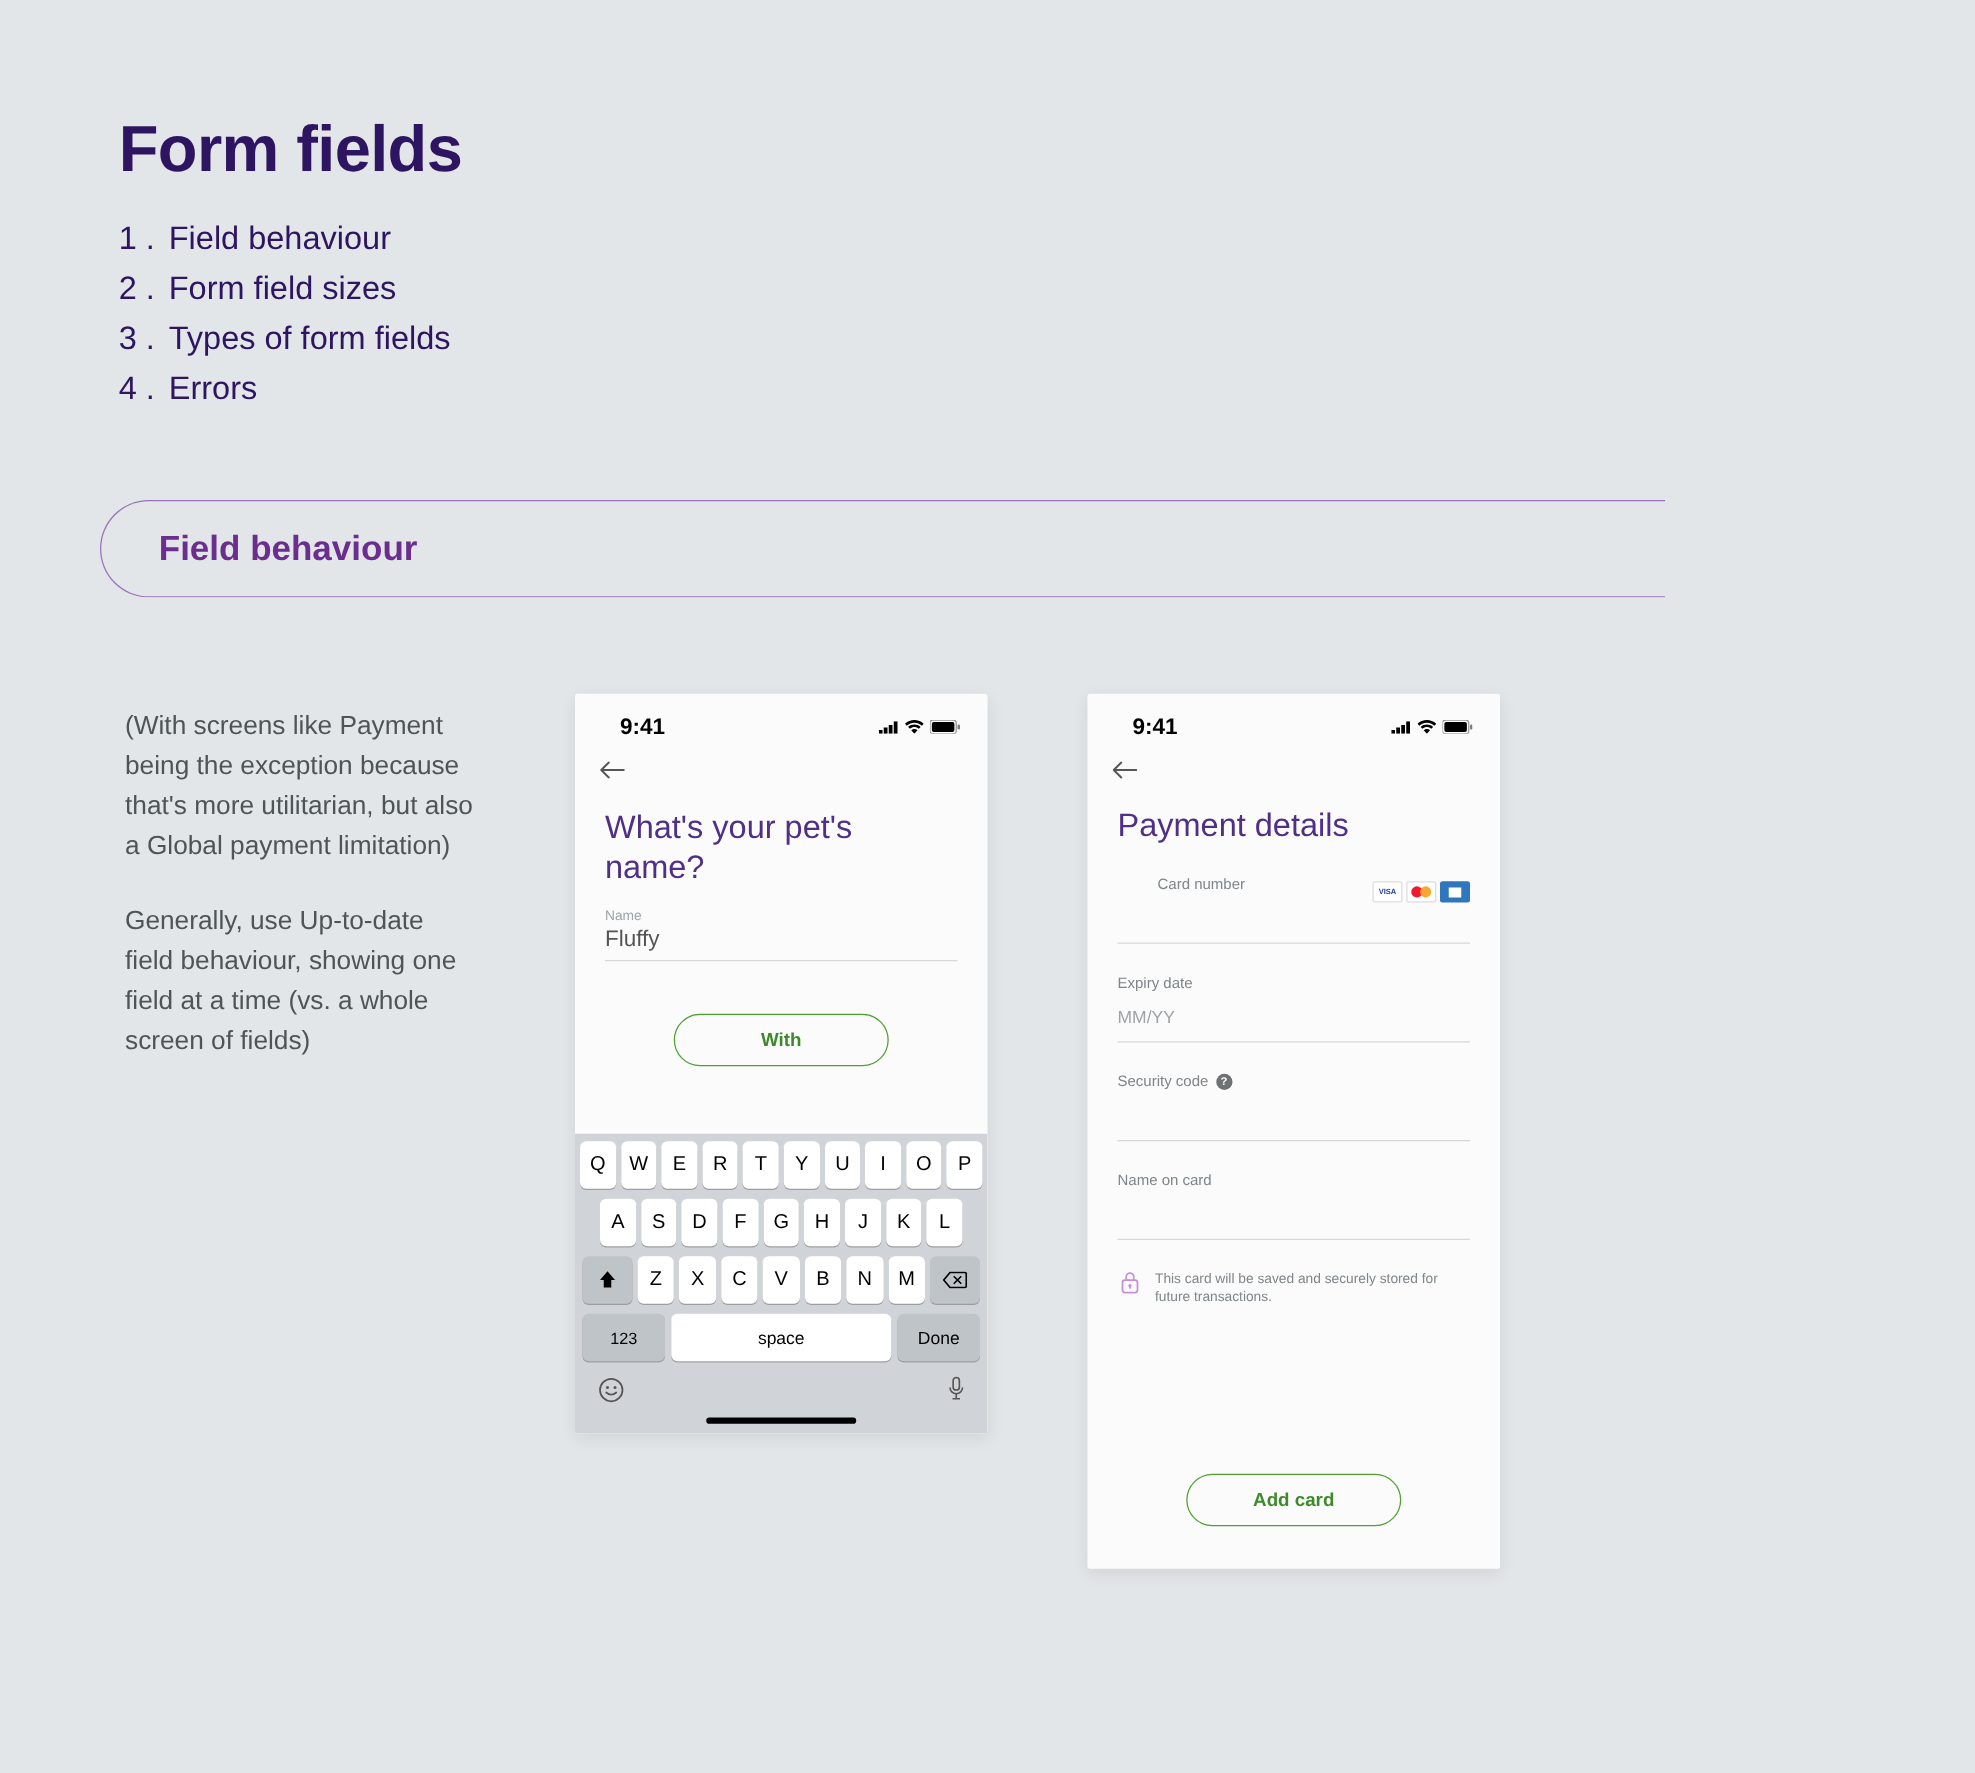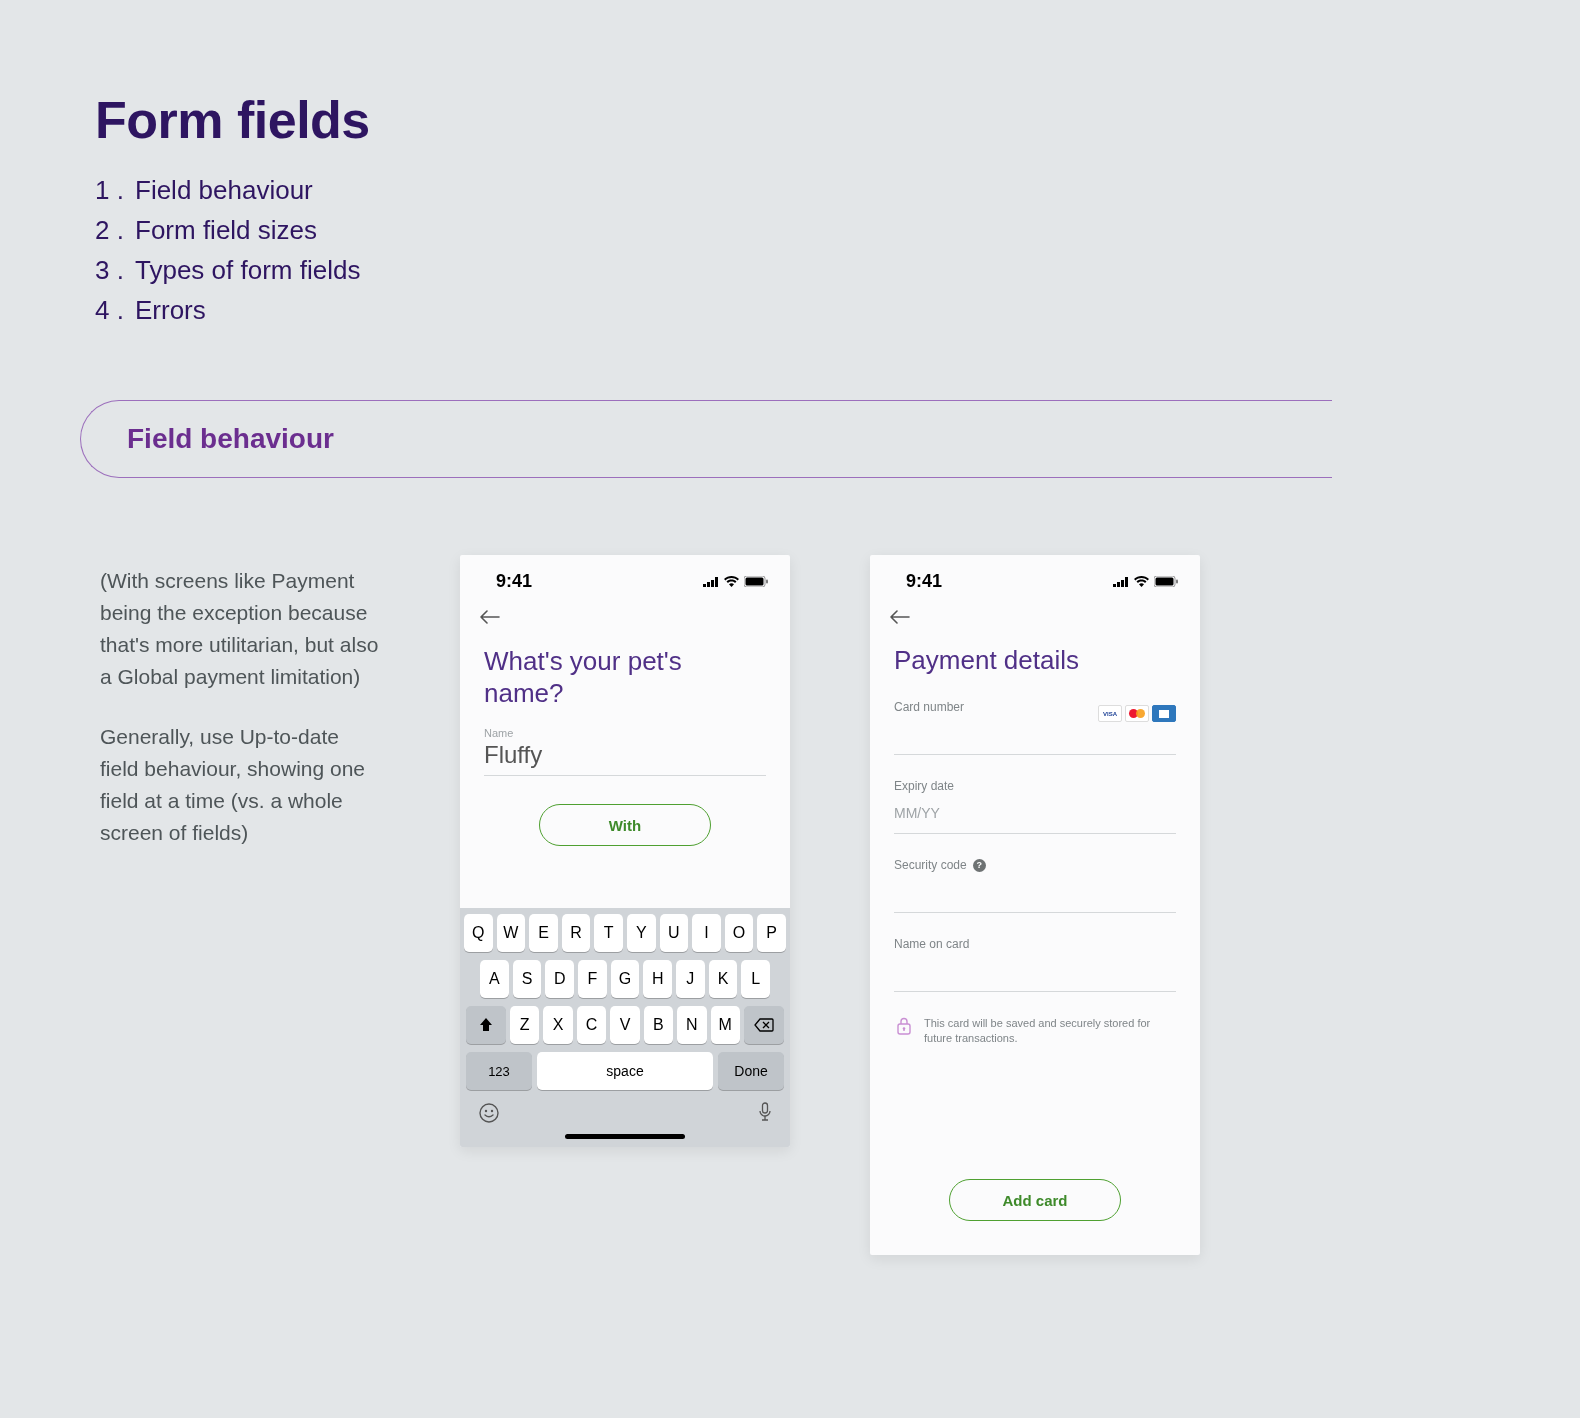--- a/index.html
+++ b/index.html
@@ -146,25 +146,25 @@
     color: #503087;
     font-weight: 400;
     margin: 0 0 18px 0;
   }
   .pet .field-label {
     font-size: 11px;
     color: var(--grey-500);
     margin-bottom: 2px;
   }
   .pet .field-value {
-    font-size: 24px;
+    font-size: 18px;
     color: #555;
     border-bottom: 1px solid var(--grey-300);
     padding-bottom: 6px;
-    margin-bottom: 28px;
+    margin-bottom: 42px;
   }
   .pill-button {
     width: 170px;
     height: 40px;
     border: 1.5px solid var(--green-500);
     color: var(--green-600);
     border-radius: 22px;
     display: flex;
     align-items: center;
     justify-content: center;
@@ -237,20 +237,21 @@
     color: var(--grey-600);
     margin-bottom: 8px;
     display: flex;
     align-items: center;
     gap: 6px;
   }
   .pay-field .lbl-row {
     display: flex;
     justify-content: space-between;
     align-items: flex-end;
+    margin-left: 32px;
   }
   .pay-field .input-line {
     height: 20px;
     border-bottom: 1px solid var(--grey-300);
     font-size: 14px;
     color: var(--grey-500);
     display: flex;
     align-items: flex-end;
     padding-bottom: 12px;
   }

